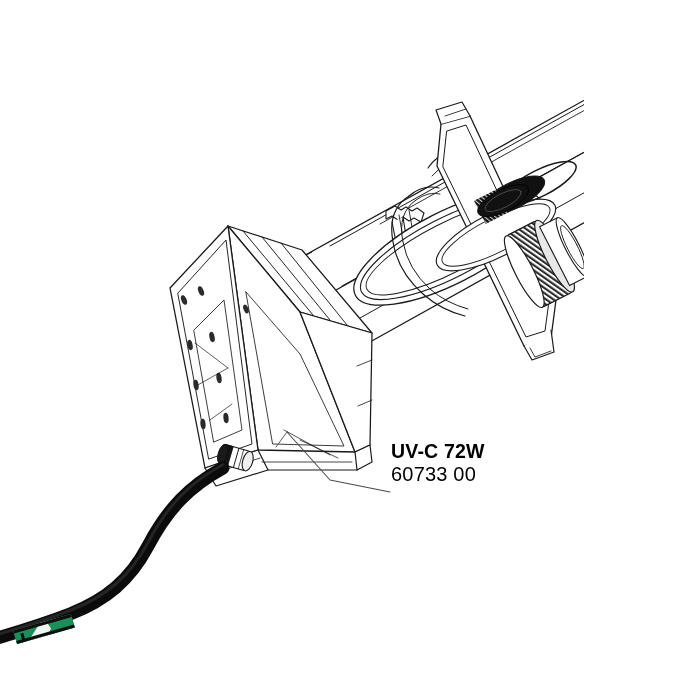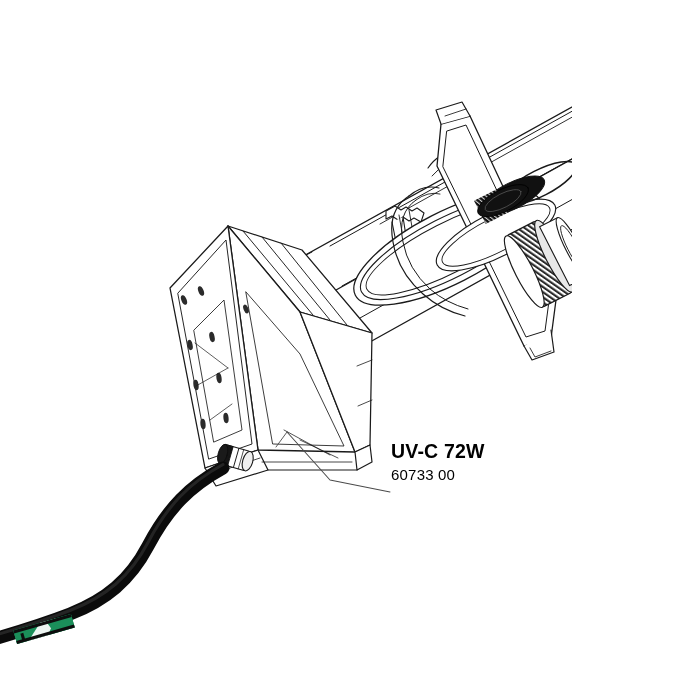--- a/index.html
+++ b/index.html
@@ -10,20 +10,21 @@
   }
   body {
     font-family: "Liberation Sans", sans-serif;
   }
   #page {
     position: relative;
     width: 572px;
     height: 700px;
     background: #ffffff;
     overflow: hidden;
+    padding-left: 12px;
   }
   #drawing {
     position: absolute;
     left: 0;
     top: 0;
     width: 700px;
     height: 700px;
   }
   .labels {
     position: absolute;
@@ -42,21 +43,21 @@
     font-family: "Liberation Sans", sans-serif;
     font-size: 19.5px;
     font-weight: bold;
     color: #000000;
     letter-spacing: 0.2px;
     line-height: 23px;
     white-space: nowrap;
   }
   .part-number {
     font-family: "Liberation Sans", sans-serif;
-    font-size: 15px;
+    font-size: 20px;
     font-weight: normal;
     color: #000000;
     letter-spacing: 0.2px;
     line-height: 23px;
     white-space: nowrap;
   }
 </style>
 </head>
 <body>
 

